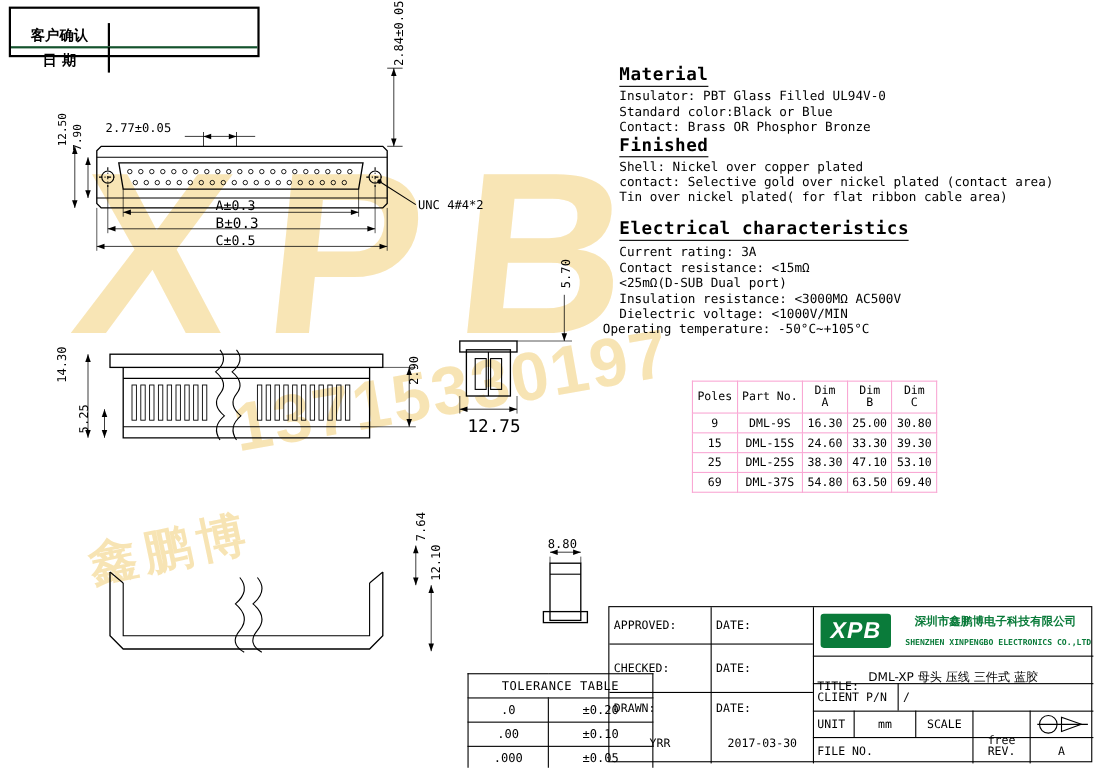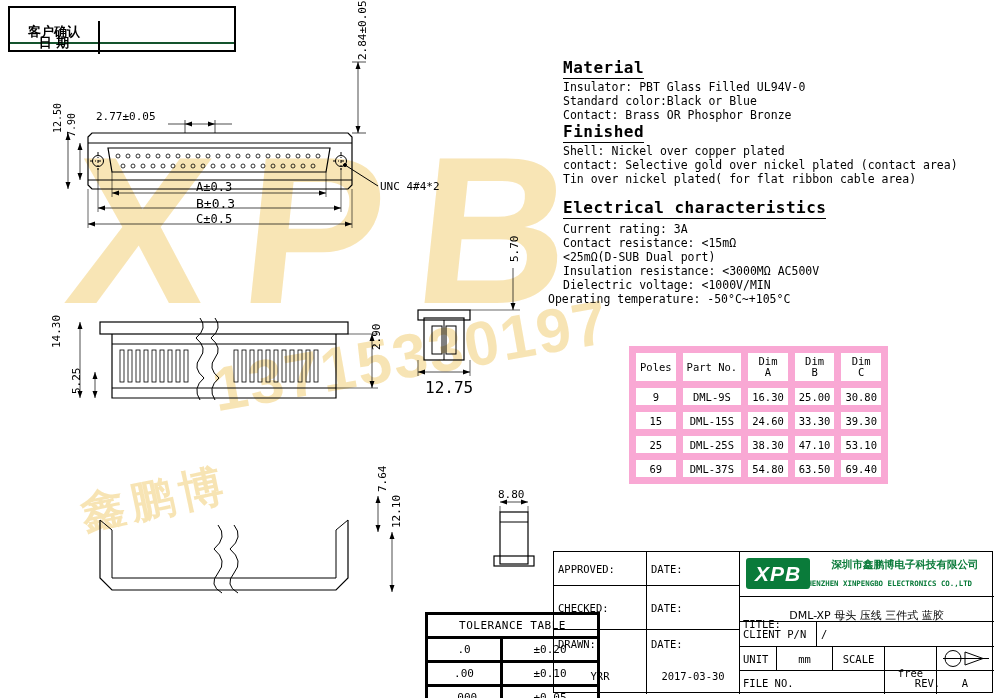--- a/index.html
+++ b/index.html
@@ -35,39 +35,39 @@
     left:80px;top:470px;font-size:44px;
     font-family:"DejaVu Sans",sans-serif;
     color:#f2cf78;letter-spacing:6px;
     transform:rotate(-12deg);
   }
 
   
   .approve{left:8px;top:6px;width:228px;height:46px;border:2px solid #000;box-sizing:border-box;}
   .approve .r{position:absolute;left:0;width:100%;height:23px;box-sizing:border-box;}
   .approve .r1{top:0;border-bottom:2px solid #14532d;margin-top:13px;}
-  .approve .r2{top:23px;}
+  .approve .r2{top:35px;}
   .approve .c1{position:absolute;left:0;top:0;width:90px;height:100%;border-right:2px solid #000;box-sizing:border-box;
        display:flex;align-items:center;justify-content:center;font-size:13px;font-family:"DejaVu Sans",sans-serif;font-weight:bold;}
   .approve .c2{position:absolute;left:90px;top:0;right:0;height:100%;}
 
   
   .hdr{font-size:16px;font-family:"DejaVu Sans Mono",monospace;font-weight:bold;letter-spacing:.5px;
        border-bottom:1px solid #000;display:inline-block;padding-bottom:1px;}
   .body-txt{font-size:11.5px;line-height:14px;font-family:"DejaVu Sans Mono",monospace;}
 
   
   .poles{left:629px;top:346px;border-collapse:collapse;font-size:10.5px;font-family:"DejaVu Sans Mono",monospace;}
-  .poles td,.poles th{border:7px solid #f9a8d4;padding:1px 4px;text-align:center;font-weight:normal;}
+  .poles td,.poles th{border:1px solid #f9a8d4;padding:1px 4px;text-align:center;font-weight:normal;}
   .poles th{height:26px;line-height:11px;}
   .poles td{height:15px;}
 
   
   .tol{left:425px;top:612px;border-collapse:collapse;font-size:11px;font-family:"DejaVu Sans Mono",monospace;}
-  .tol td{border:3px solid #000000;height:21px;text-align:center;padding:0 6px;}
+  .tol td{border:1px solid #000000;height:21px;text-align:center;padding:0 6px;}
   .tol .w1{width:60px;}
   .tol .w2{width:82px;margin-top:16px;}
   .tol .hd{font-size:11px;letter-spacing:.5px;}
 
   
   .tb{left:553px;top:551px;width:440px;height:142px;border:1px solid #000;box-sizing:border-box;}
   .tb .cell{position:absolute;box-sizing:border-box;font-size:10.5px;font-family:"DejaVu Sans Mono",monospace;
        display:flex;align-items:center;padding-left:4px;}
   .tbline{position:absolute;background:#000;}
 
@@ -207,21 +207,21 @@
     <div class="cell" style="left:93px;top:34px;width:92px;height:43px;">DATE:</div>
     <div class="cell" style="left:0;top:78px;width:92px;height:28px;">DRAWN:</div>
     <div class="cell" style="left:93px;top:78px;width:92px;height:28px;">DATE:</div>
     <div class="cell" style="left:0;top:106px;width:92px;height:36px;justify-content:center;padding-left:0;">YRR</div>
     <div class="cell" style="left:93px;top:106px;width:92px;height:36px;justify-content:center;padding-left:0;">2017-03-30</div>
 
     <div class="logo" style="left:192px;top:6px;width:64px;height:31px;font-size:21px;">
         <span>XPB</span>
       </div>
     <div class="cell" style="left:262px;top:4px;width:178px;height:18px;font-family:'DejaVu Sans',sans-serif;font-size:10.5px;justify-content:center;padding-left:0;color:#0a7b3a;font-weight:bold;">深圳市鑫鹏博电子科技有限公司</div>
-    <div class="cell" style="left:241px;top:23px;width:185px;height:16px;font-size:7.4px;justify-content:center;padding-left:0;color:#0a7b3a;font-weight:bold;">SHENZHEN XINPENGBO ELECTRONICS CO.,LTD</div>
+    <div class="cell" style="left:261px;top:23px;width:185px;height:16px;font-size:7.4px;justify-content:center;padding-left:0;color:#0a7b3a;font-weight:bold;">SHENZHEN XINPENGBO ELECTRONICS CO.,LTD</div>
 
     <div class="cell" style="left:185px;top:45px;width:255px;height:14px;margin-top:20px;">TITLE:</div>
     <div class="cell" style="left:185px;top:56px;width:255px;height:14px;font-family:'DejaVu Sans',sans-serif;font-size:11px;justify-content:center;padding-left:0;">DML-XP 母头 压线 三件式 蓝胶</div>
 
     <div class="cell" style="left:185px;top:70px;width:77px;height:24px;">CLIENT P/N</div>
     <div class="cell" style="left:263px;top:70px;width:177px;height:24px;">/</div>
 
     <div class="cell" style="left:185px;top:95px;width:37px;height:23px;">UNIT</div>
     <div class="cell" style="left:223px;top:95px;width:55px;height:23px;justify-content:center;padding-left:0;">mm</div>
     <div class="cell" style="left:279px;top:95px;width:51px;height:23px;justify-content:center;padding-left:0;">SCALE</div>
@@ -229,21 +229,21 @@
 
     <div class="abs" style="left:389px;top:97px;width:46px;height:19px;">
       <svg width="46" height="19">
         <circle cx="10" cy="9.5" r="8" fill="none" stroke="#000" stroke-width="1"></circle>
         <line x1="0" y1="9.5" x2="46" y2="9.5" stroke="#000" stroke-width="1"></line>
         <polygon points="22,3 40,9.5 22,16" fill="none" stroke="#000" stroke-width="1"></polygon>
       </svg>
     </div>
 
     <div class="cell" style="left:185px;top:119px;width:145px;height:23px;">FILE NO.</div>
-    <div class="cell" style="left:348px;top:119px;width:51px;height:23px;justify-content:center;padding-left:0;">REV.</div>
+    <div class="cell" style="left:331px;top:119px;width:51px;height:23px;justify-content:center;padding-left:0;">REV.</div>
     <div class="cell" style="left:383px;top:119px;width:56px;height:23px;justify-content:center;padding-left:0;">A</div>
   </div>
 
   <svg width="1000" height="698">
     <g stroke="#000" fill="none" stroke-width="1">
 
       <path d="M88,137 L92,133 L348,133 L352,137 L352,185 L348,189 L92,189 L88,185 Z" stroke-width="1.2"></path>
 
       <line x1="88" y1="143" x2="352" y2="143"></line>
       <line x1="88" y1="180" x2="352" y2="180"></line>

